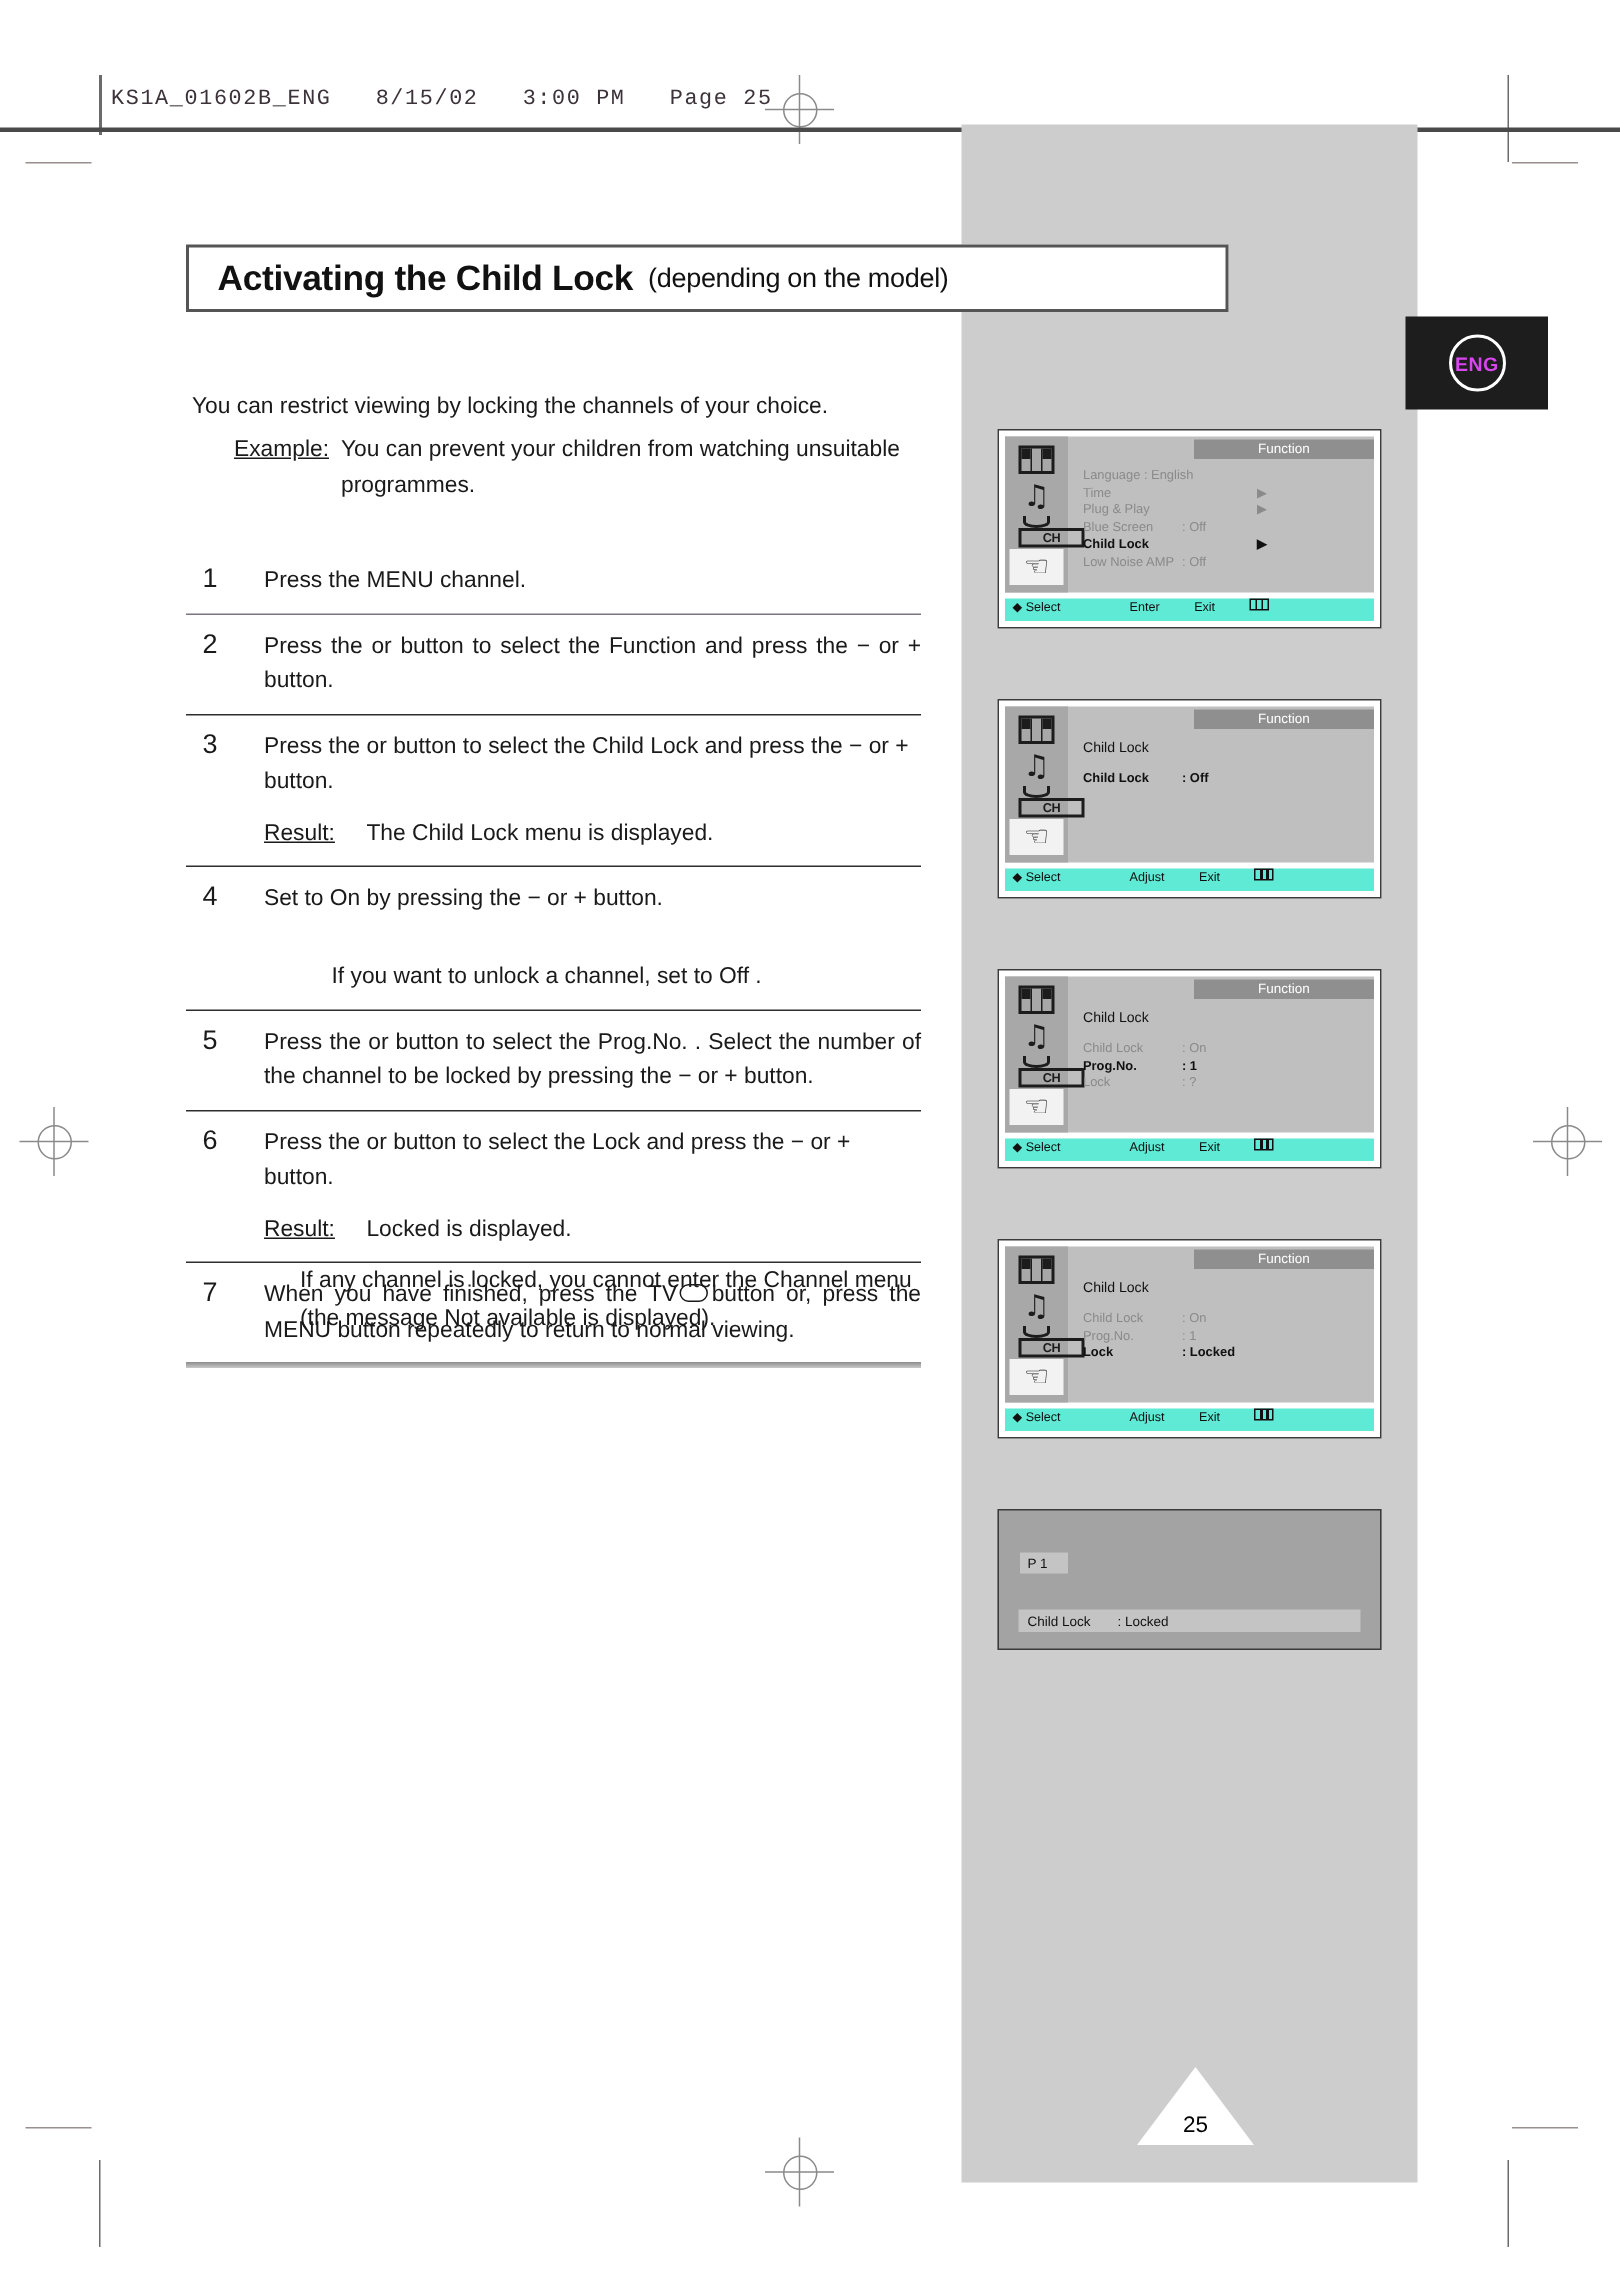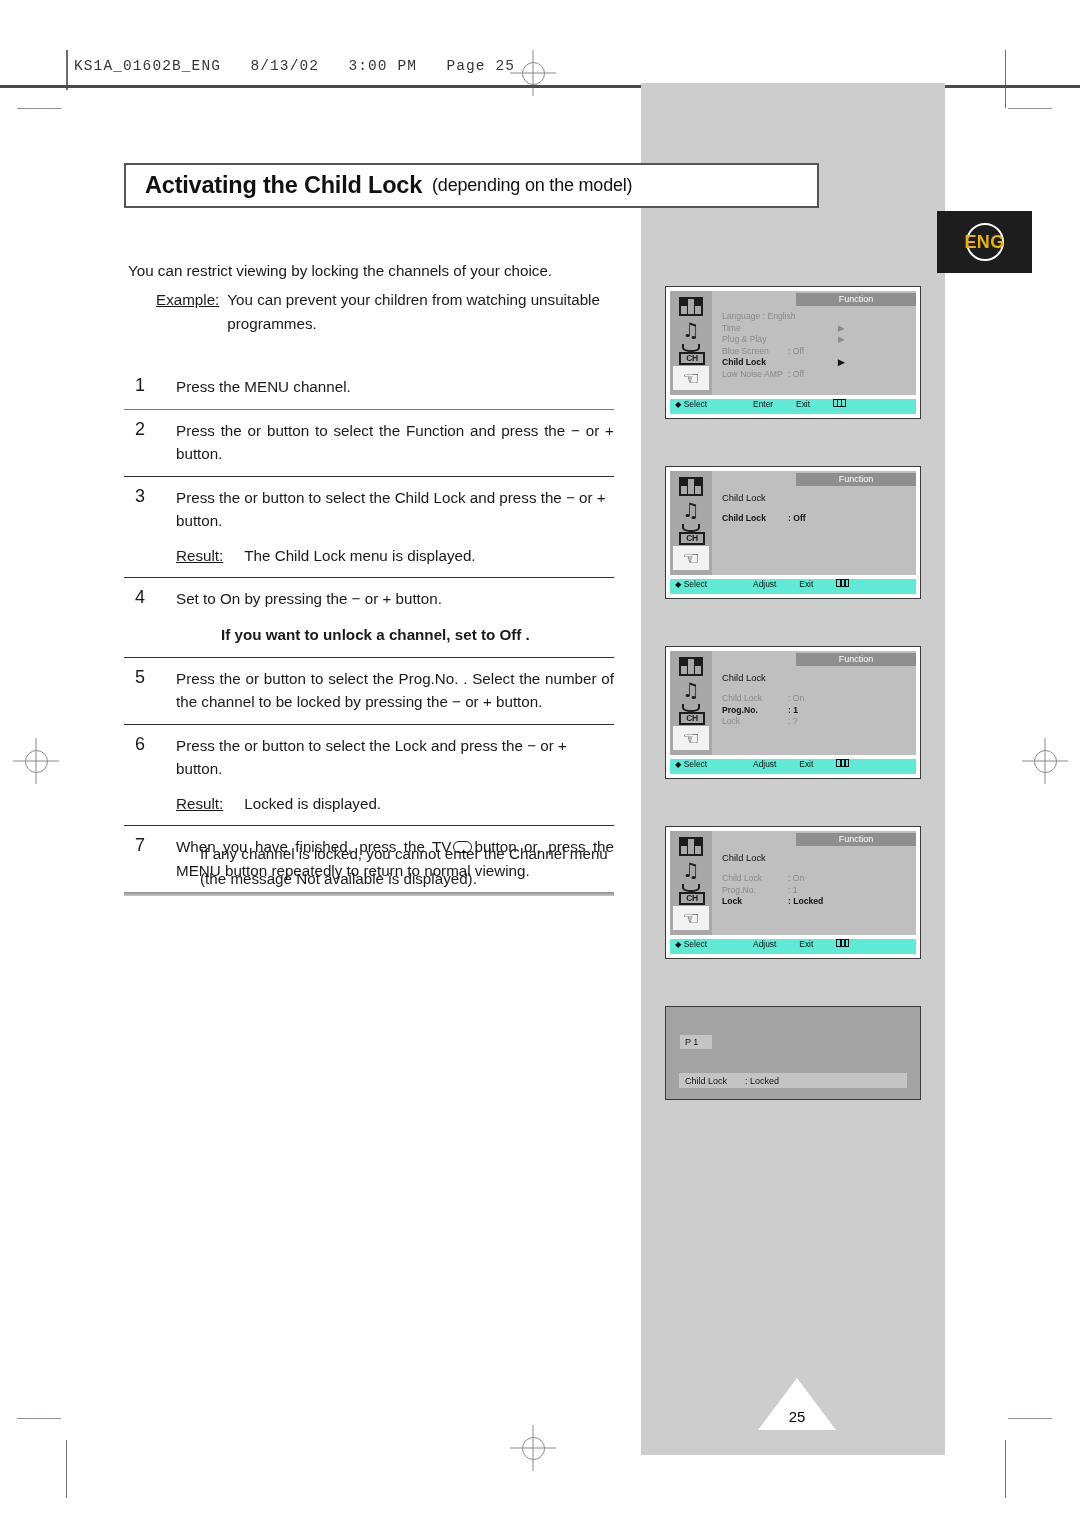--- a/index.html
+++ b/index.html
@@ -87,22 +87,22 @@
     width: 95px; height: 62px;
     background: #1d1d1d;
   }
   .eng-badge .ring {
     position: absolute;
     left: 50%; top: 50%;
     width: 38px; height: 38px;
     margin-left: -19px; margin-top: -19px;
     border: 2px solid #ffffff;
     border-radius: 50%;
-    color: #eab308;
-    font-size: 18px;
+    color: #d946ef;
+    font-size: 13px;
     font-weight: bold;
     letter-spacing: 0.3px;
     display: flex;
     align-items: center;
     justify-content: center;
   }
 
   
   .title-box {
     position: absolute;
@@ -184,23 +184,22 @@
   .result {
     margin-top: 11px;
     display: flex;
   }
   .result .lbl {
     text-decoration: underline;
     white-space: nowrap;
   }
   .result .val { margin-left: 21px; }
   .substep {
-    margin-top: 12px;
+    margin-top: 28px;
     padding-left: 45px;
-    font-weight: bold;
   }
   .tv-circle {
     display: inline-block;
     width: 19px; height: 12px;
     border: 1.6px solid #1a1a1a;
     border-radius: 6px;
     vertical-align: -1px;
     margin: 0 2px;
   }
 
@@ -279,21 +278,21 @@
     width: 18px; height: 8px;
     margin-left: -9px;
     border-left: 2px solid #1c1c1c;
     border-right: 2px solid #1c1c1c;
     border-bottom: 2px solid #1c1c1c;
     border-radius: 0 0 50% 50%;
   }
   .ic-ch .box {
     position: absolute;
     left: 1px; bottom: 0;
-    width: 26px; height: 13px;
+    width: 44px; height: 13px;
     border: 2px solid #1c1c1c;
     color: #1c1c1c;
     font-size: 8.5px;
     font-weight: bold;
     display: flex;
     align-items: center;
     justify-content: center;
     letter-spacing: -0.3px;
   }
 
@@ -438,21 +437,21 @@
     <span class="circ"></span>
   </div>
 <div class="regmark" style="left:510px; top:50px;">
     <span class="circ"></span>
   </div>
 <div class="regmark" style="left:510px; top:1425px;">
     <span class="circ"></span>
   </div>
 
 <div class="hdr-bar"></div>
-<div class="hdr-text">KS1A_01602B_ENG   8/13/02   3:00 PM   Page 25</div>
+<div class="hdr-text">KS1A_01602B_ENG   8/15/02   3:00 PM   Page 25</div>
 <div class="header-rule"></div>
 
 <div class="gray-panel"></div>
 
 <div class="eng-badge">
   <div class="ring">ENG</div>
 </div>
 
 <div class="title-box">
   <span class="title-main">Activating the Child Lock</span>

